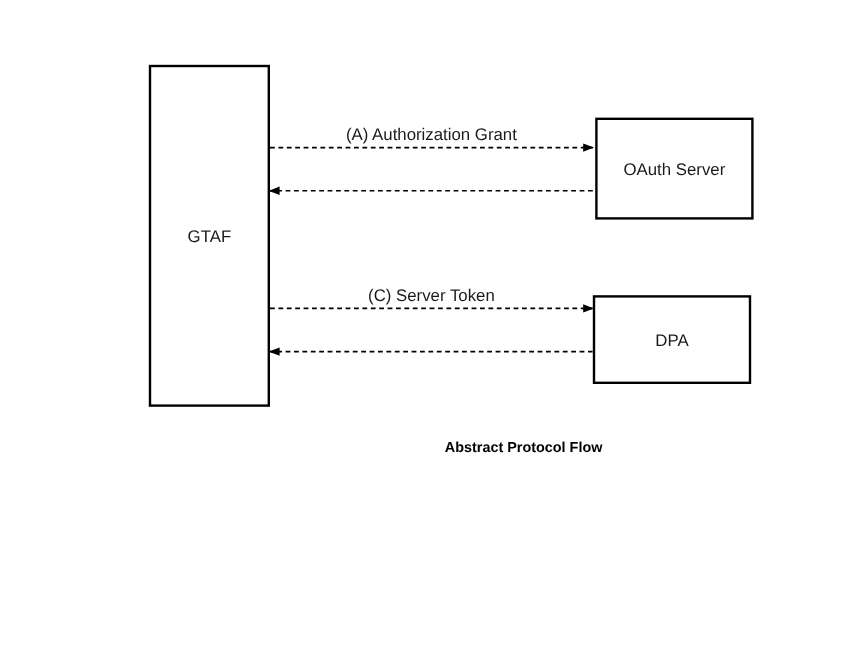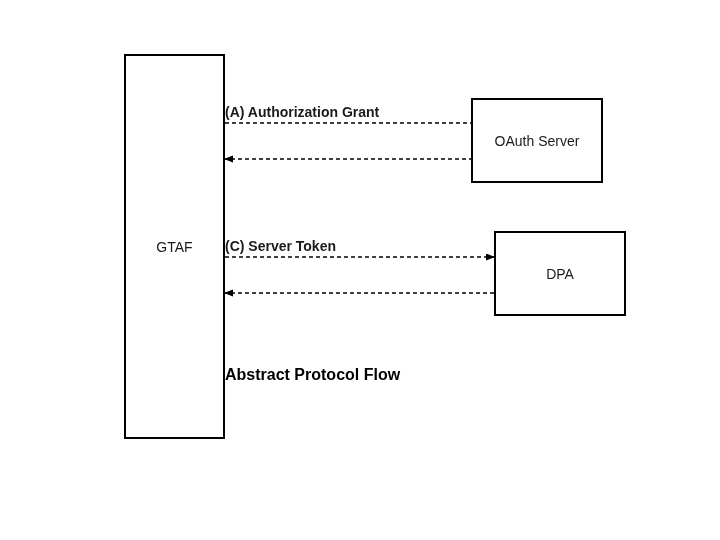--- a/index.html
+++ b/index.html
@@ -20,46 +20,46 @@
     position: absolute;
     border: 2px solid #000000;
     background: #ffffff;
     display: flex;
     align-items: center;
     justify-content: center;
     box-sizing: border-box;
     font-size: 14px;
     color: #1a1a1a;
   }
-  #gtaf-box   { left: 124px; top: 54px;  width: 101px; height: 385px; }
-  #oauth-box  { left: 471px; top: 98px;  width: 132px; height: 85px;  }
-  #dpa-box    { left: 494px; top: 231px; width: 132px; height: 85px;  }
+  #gtaf-box   { left: 124px; top: 54px;  width: 101px; height: 285px; }
+  #oauth-box  { left: 496px; top: 98px;  width: 132px; height: 85px;  }
+  #dpa-box    { left: 494px; top: 246px; width: 132px; height: 74px;  }
 
   .flow-label {
     position: absolute;
     left: 225px;
     width: 269px;
+    text-align: center;
     font-size: 14px;
     line-height: 16px;
     color: #1a1a1a;
     white-space: nowrap;
-    font-weight: bold;
   }
   #flow-label-a { top: 104px; }
   #flow-label-b { top: 140px; }
   #flow-label-c { top: 238px; }
   #flow-label-d { top: 274px; }
 
   #diagram-title {
     position: absolute;
     left: 225px;
     top: 366px;
     width: 277px;
-    text-align: left;
-    font-size: 16px;
+    text-align: right;
+    font-size: 12px;
     font-weight: bold;
     color: #000000;
     white-space: nowrap;
   }
   #arrow-layer {
     position: absolute;
     left: 0;
     top: 0;
   }
 </style>

